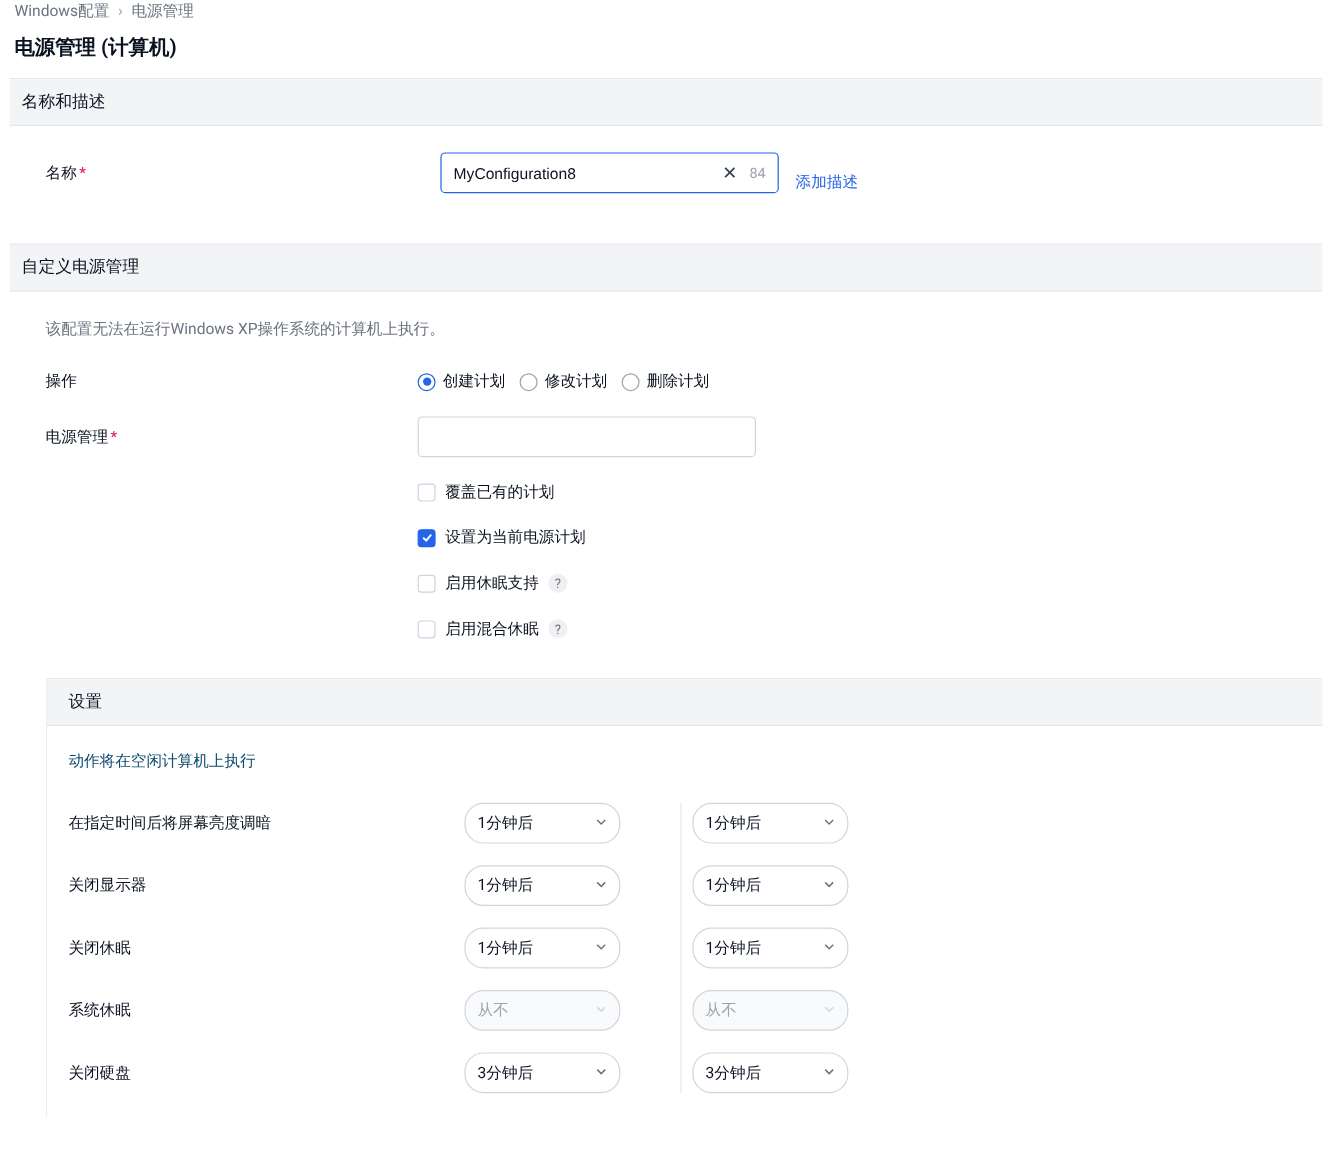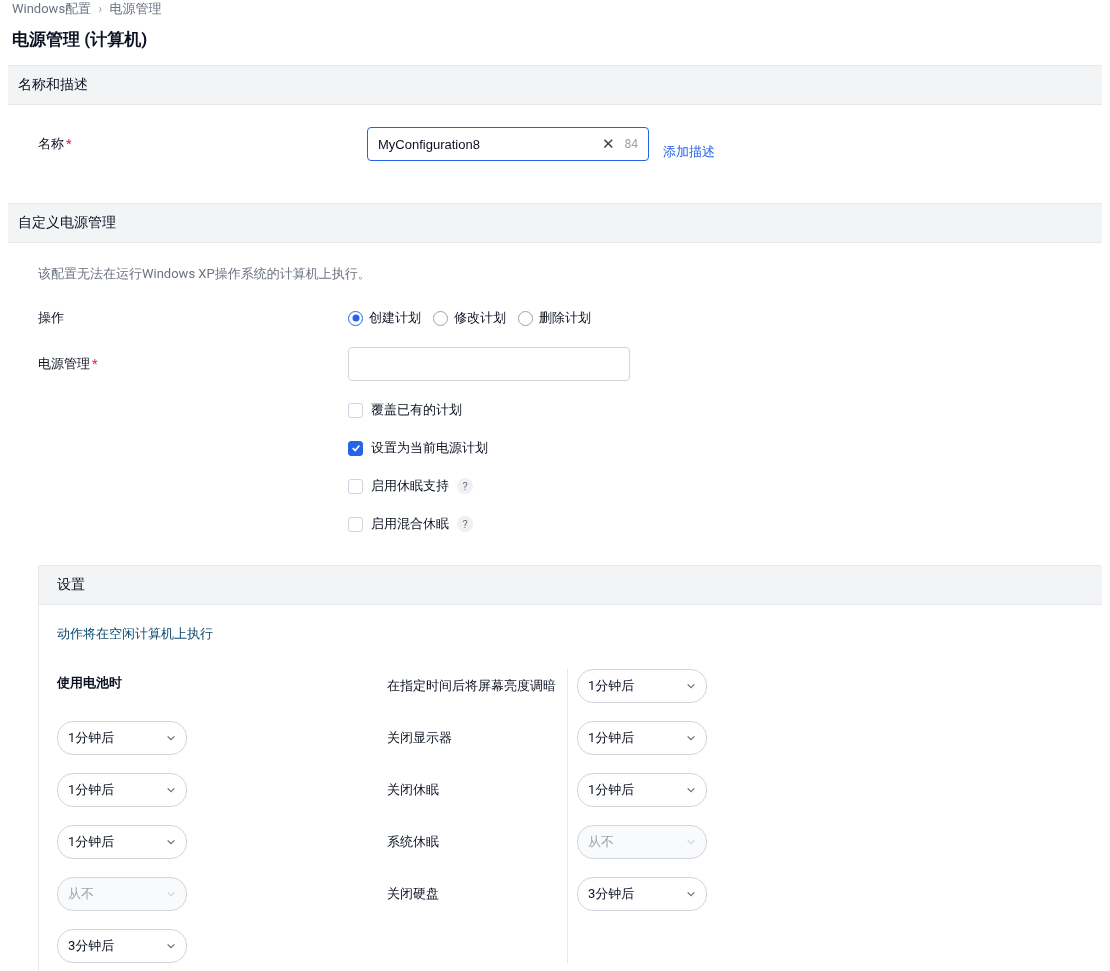--- a/index.html
+++ b/index.html
@@ -353,21 +353,20 @@
   </div>
 
   <div class="settings-panel">
     <div class="settings-header">设置</div>
     <div class="settings-body">
       <div class="settings-note">动作将在空闲计算机上执行</div>
 
       <div class="settings-table">
         <div class="vline"></div>
         <div class="settings-grid">
-          <div class="grid-head">使用电池时</div>
 
         <div>在指定时间后将屏幕亮度调暗</div>
             <div class="select">
               <span>1分钟后</span>
               <span class="chev"><svg width="10" height="10" viewBox="0 0 12 12">
                   <path d="M2 4 L6 8 L10 4" stroke="currentColor" stroke-width="1.5" fill="none"></path>
                 </svg></span>
             </div>
             <div class="select">
               <span>1分钟后</span>

